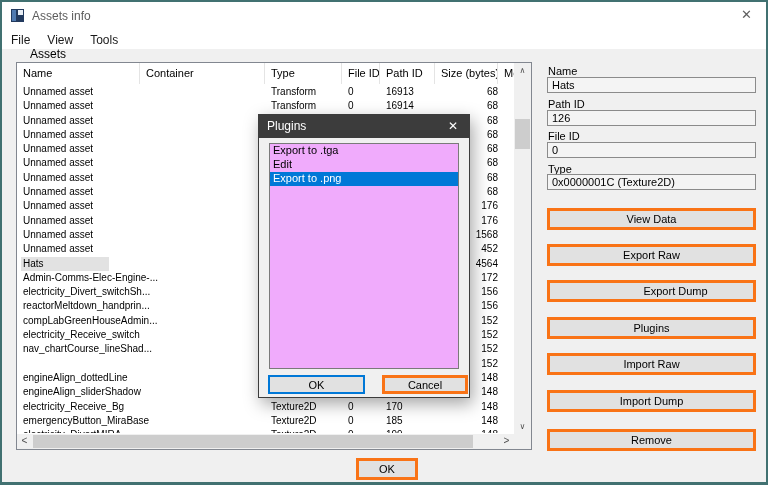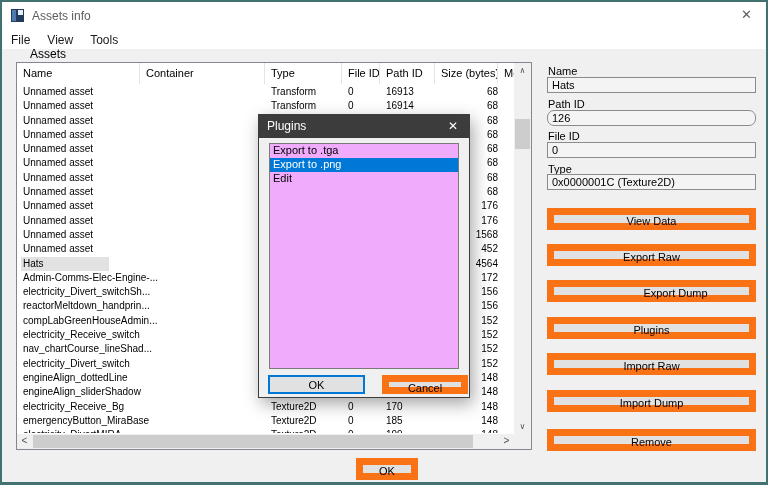--- a/index.html
+++ b/index.html
@@ -56,25 +56,25 @@
   .hs-thumb { position:absolute; left:16px; top:1px; width:440px; height:13px; background:#cdcdcd; }
   .corner { position:absolute; right:0; bottom:0; width:17px; height:15px; background:#f0f0f0; }
   
   .fld-label { position:absolute; left:546px; font-size:11px; color:#000; }
   .fld-input {
     position:absolute; left:545px; width:209px; height:16px;
     background:#f4f4f4; border:1px solid #8b8b8b; font-size:11px; line-height:14px;
     padding-left:4px; color:#000; font-family:inherit;
   }
   .lbl-name { top:63px; } .in-name { top:75px; }
-  .lbl-pathid { top:96px; } .in-pathid { top:108px;border-radius:7px; }
+  .lbl-pathid { top:96px; } .in-pathid { top:108px; }
   .lbl-fileid { top:128px; } .in-fileid { top:140px; }
   .lbl-type { top:161px; } .in-type { top:172px; }
   .btn {
-    background:#e1e1e1; border:7px solid #f97316; font-size:11px; color:#000;
+    background:#e1e1e1; border:3px solid #f97316; font-size:11px; color:#000;
     font-family:inherit; text-align:center;
   }
   .btn-right { position:absolute; left:545px; width:209px; height:22px; }
   .bt0 { top:206px; } .bt1 { top:242px; } .bt2 { top:278px;padding-left:48px; } .bt3 { top:315px; }
   .bt4 { top:351px; } .bt5 { top:388px; } .bt6 { top:427px; }
   .footer-ok { position:absolute; left:354px; top:456px; width:62px; height:22px; }
   
   .dialog {
     position:absolute; left:256px; top:112px; width:212px; height:284px;
     background:#f0f0f0; border:1px solid #3c3c3c;
@@ -248,21 +248,20 @@
           <span class="c-size">152</span>
         </div>
         <div class="lv-row">
           <span class="c-name">nav_chartCourse_lineShad...</span>
           <span class="c-type"></span>
           <span class="c-fid"></span>
           <span class="c-pid"></span>
           <span class="c-size">152</span>
         </div>
         <div class="lv-row">
-          <span class="c-name">electricity_Divert_switch</span>
           <span class="c-type"></span>
           <span class="c-fid"></span>
           <span class="c-pid"></span>
           <span class="c-size">152</span>
         </div>
         <div class="lv-row">
           <span class="c-name">engineAlign_dottedLine</span>
           <span class="c-type"></span>
           <span class="c-fid"></span>
           <span class="c-pid"></span>
@@ -329,20 +328,20 @@
 
   <button class="btn footer-ok">OK</button>
 
   <div class="dialog">
     <div class="dlg-titlebar">
       <span class="dlg-title">Plugins</span>
       <span class="dlg-close">✕</span>
     </div>
     <div class="dlg-list" id="dlg-list">
         <div class="dlg-item">Export to .tga</div>
+        <div class="dlg-item">Edit</div>
         <div class="dlg-item selected">Export to .png</div>
-        <div class="dlg-item">Edit</div>
       </div>
     <button class="btn dlg-ok">OK</button>
     <button class="btn dlg-cancel">Cancel</button>
   </div>
 
 </div>
 
 </body></html>

